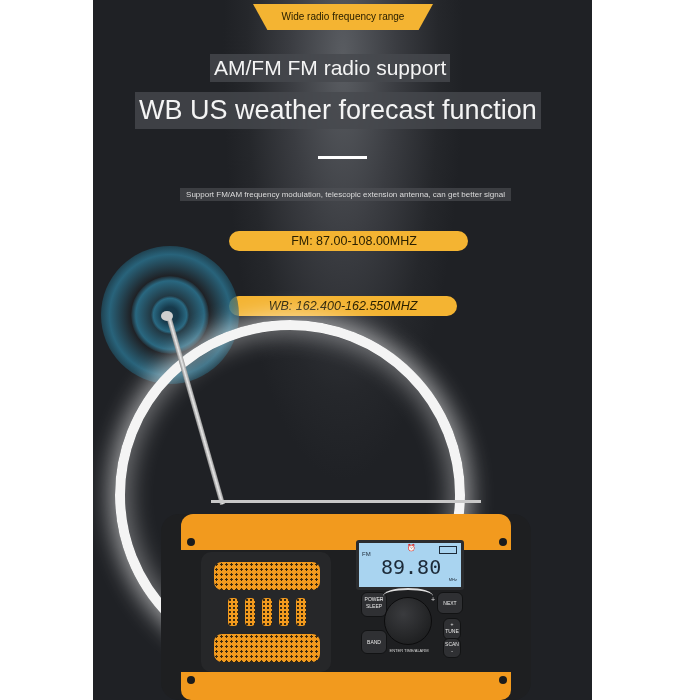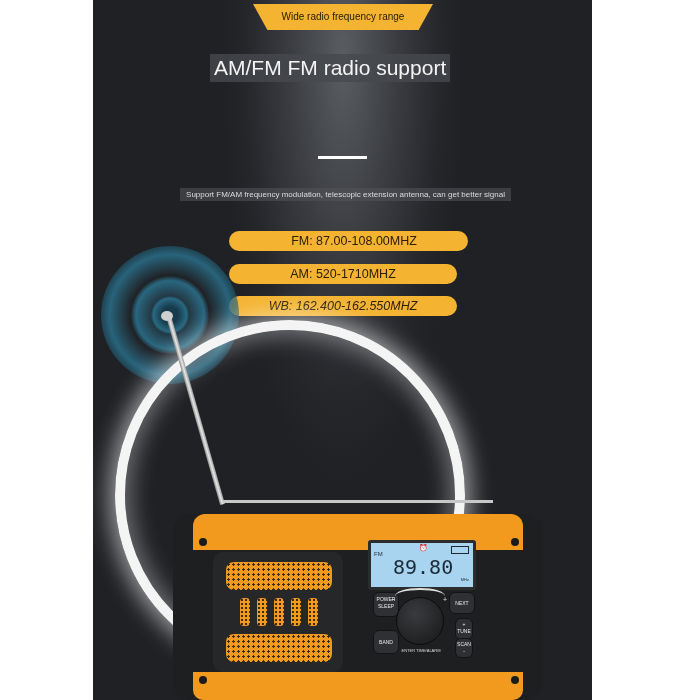--- a/index.html
+++ b/index.html
@@ -15,21 +15,21 @@
   .subtitle { position:absolute; left:3px; width:499px; top:190px; text-align:center; color:#dcdcdc; font-size:8px; }
   .subtitle span { background:rgba(80,82,87,0.6); padding:2px 6px; }
   .freq-pill { position:absolute; left:136px; width:228px; height:20px; border-radius:10px; background:#f4b432;
     color:#2a2000; font-size:12.5px; text-align:center; line-height:20px; }
   .ring { position:absolute; left:22px; top:320px; width:330px; height:330px; border-radius:50%;
     border:10px solid #f4f4f4; box-shadow:0 0 22px 6px rgba(255,255,255,0.55), inset 0 0 22px 6px rgba(255,255,255,0.35); }
   .wave { position:absolute; border-radius:50%; }
   .antenna { position:absolute; left:73px; top:316px; width:5px; height:196px; background:linear-gradient(90deg,#8a8a8a,#e8e8e8,#9a9a9a);
     transform-origin:top center; transform:rotate(-16deg); }
   .antenna-tip { position:absolute; left:68px; top:311px; width:12px; height:10px; border-radius:50%; background:#cfcfcf; }
-  .radio { position:absolute; left:80px; top:500px; width:370px; height:170px; }
+  .radio { position:absolute; left:68px; top:500px; width:370px; height:170px; }
   .body-dark { position:absolute; left:0; top:14px; width:370px; height:186px; background:#1e1f21; border-radius:18px; }
   .orange-top { position:absolute; left:20px; top:14px; width:330px; height:36px; background:#f29a1e; border-radius:12px 12px 0 0; }
   .orange-bottom { position:absolute; left:20px; top:172px; width:330px; height:28px; background:#f29a1e; border-radius:0 0 10px 10px; }
   .handle { position:absolute; left:50px; top:0; width:270px; height:16px; border-top:3px solid #c8c8c8; }
   .grille-frame { position:absolute; left:40px; top:52px; width:130px; height:120px; background:#262729; border-radius:10px; }
   .grille { position:absolute; background:#f29a1e; border-radius:8px;
     background-image:radial-gradient(circle,#3a2a10 1px,transparent 1.4px); background-size:5px 5px; }
   .slot { position:absolute; width:10px; height:28px; border-radius:4px; background:#f29a1e;
     background-image:radial-gradient(circle,#3a2a10 1px,transparent 1.4px); background-size:4px 4px; }
   .lcd { position:absolute; left:195px; top:40px; width:102px; height:44px; background:#a9d4f0; border:3px solid #2b2c2e; border-radius:3px; }
@@ -41,26 +41,26 @@
   .dot { position:absolute; width:8px; height:8px; border-radius:50%; background:#1a1b1c; }
 </style>
 </head>
 <body>
 
 <div class="panel">
 
   <div class="top-banner">Wide radio frequency range</div>
 
   <div class="title1">AM/FM FM radio support</div>
+  <div class="title2">WB US weather forecast function</div>
   <div class="divider"></div>
 
   <div class="subtitle"><span>Support FM/AM frequency modulation, telescopic extension antenna, can get better signal</span></div>
 
   <div class="freq-pill" style="top:231px;padding-left:11px;">FM: 87.00-108.00MHZ</div>
-  <div class="freq-pill" style="top:264px;">AM: 520-1710MHZ</div>
   <div class="freq-pill" style="top:296px;font-style:italic;">WB: 162.400-162.550MHZ</div>
 
   <div>
     <div class="wave" style="left:8px;top:246px;width:138px;height:138px;background:radial-gradient(circle,rgba(42,111,138,0.0) 40%,rgba(42,111,138,0.85) 62%,rgba(30,80,100,0.6) 72%,rgba(42,111,138,0.0) 74%);"></div>
     <div class="wave" style="left:38px;top:276px;width:78px;height:78px;background:radial-gradient(circle,rgba(42,111,138,0.2) 30%,rgba(42,111,138,0.9) 62%,rgba(42,111,138,0) 72%);"></div>
     <div class="wave" style="left:58px;top:296px;width:38px;height:38px;background:radial-gradient(circle,rgba(20,60,80,0.8) 30%,rgba(42,111,138,0.9) 62%,rgba(42,111,138,0) 72%);"></div>
   </div>
 
   <div class="ring"></div>
 

